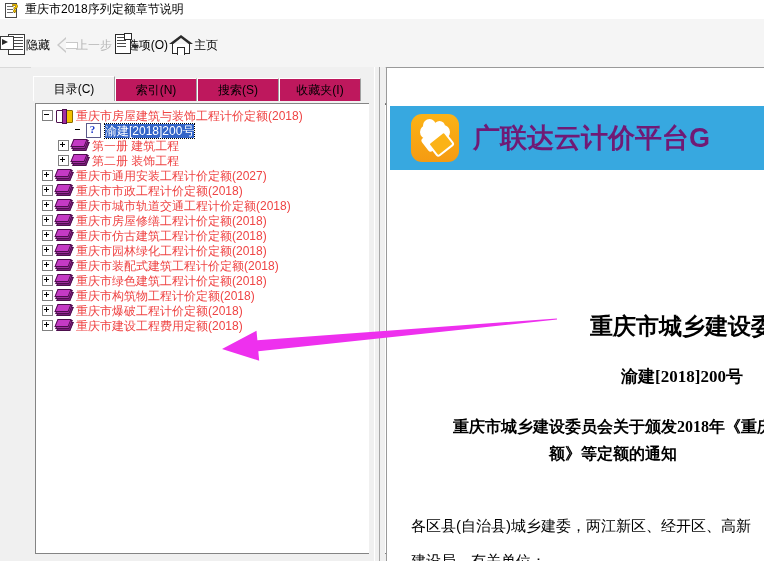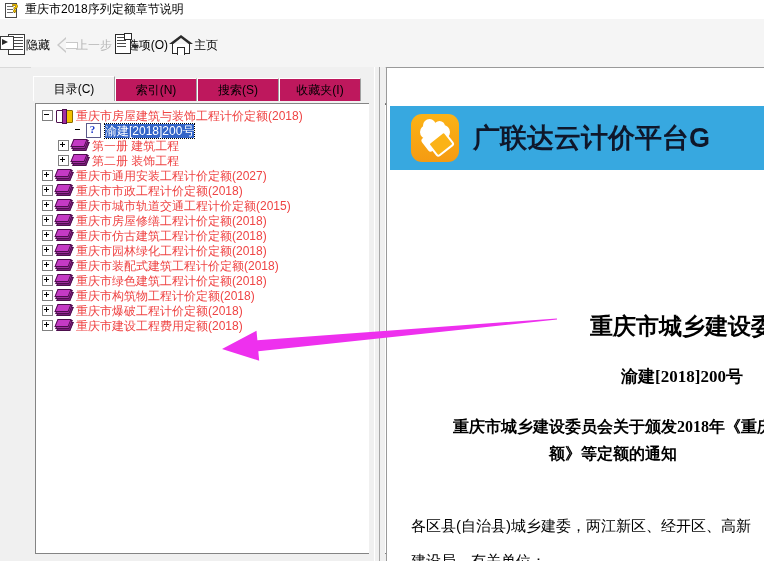--- a/index.html
+++ b/index.html
@@ -180,21 +180,21 @@
   .banner .logo .cloud:after{content:"";position:absolute;left:14px;top:-4px;width:11px;height:11px;background:#fff;border-radius:50%;}
   .banner .logo .tag{
     position:absolute;left:12px;top:18px;width:21px;height:16px;background:#ffffff;
     transform:rotate(-38deg);border-radius:3px;
   }
   .banner .logo .tag2{
     position:absolute;left:19px;top:21px;width:18px;height:14px;background:#fbb316;
     transform:rotate(-38deg);border-radius:3px;border:2px solid #ffffff;
   }
   .banner .btext{
-    margin-left:14px;color:#0f172a;font-size:27px;font-weight:bold;white-space:nowrap;
+    margin-left:14px;color:#701a75;font-size:27px;font-weight:bold;white-space:nowrap;
     letter-spacing:0px;
   }
 
   .doc-h1{
     position:absolute;left:0;top:243px;width:420px;text-align:center;
     font-family:"Liberation Serif","DejaVu Serif",serif;
     font-size:23px;font-weight:bold;color:#000;white-space:nowrap;
     padding-left:170px;box-sizing:border-box;
   }
   .doc-h2{
@@ -354,21 +354,21 @@
             <div class="tlabel">重庆市市政工程计价定额(2018)</div>
           </div>
           <div class="trow">
             <div class="indent" style="width: 6px;"></div>
             <div class="exp plus"></div>
             <div class="bk">
               <div class="b1"></div>
               <div class="b2"></div>
               <div class="b3"></div>
             </div>
-            <div class="tlabel">重庆市城市轨道交通工程计价定额(2015)</div>
+            <div class="tlabel">重庆市城市轨道交通工程计价定额(2018)</div>
           </div>
           <div class="trow">
             <div class="indent" style="width: 6px;"></div>
             <div class="exp plus"></div>
             <div class="bk">
               <div class="b1"></div>
               <div class="b2"></div>
               <div class="b3"></div>
             </div>
             <div class="tlabel">重庆市房屋修缮工程计价定额(2018)</div>

